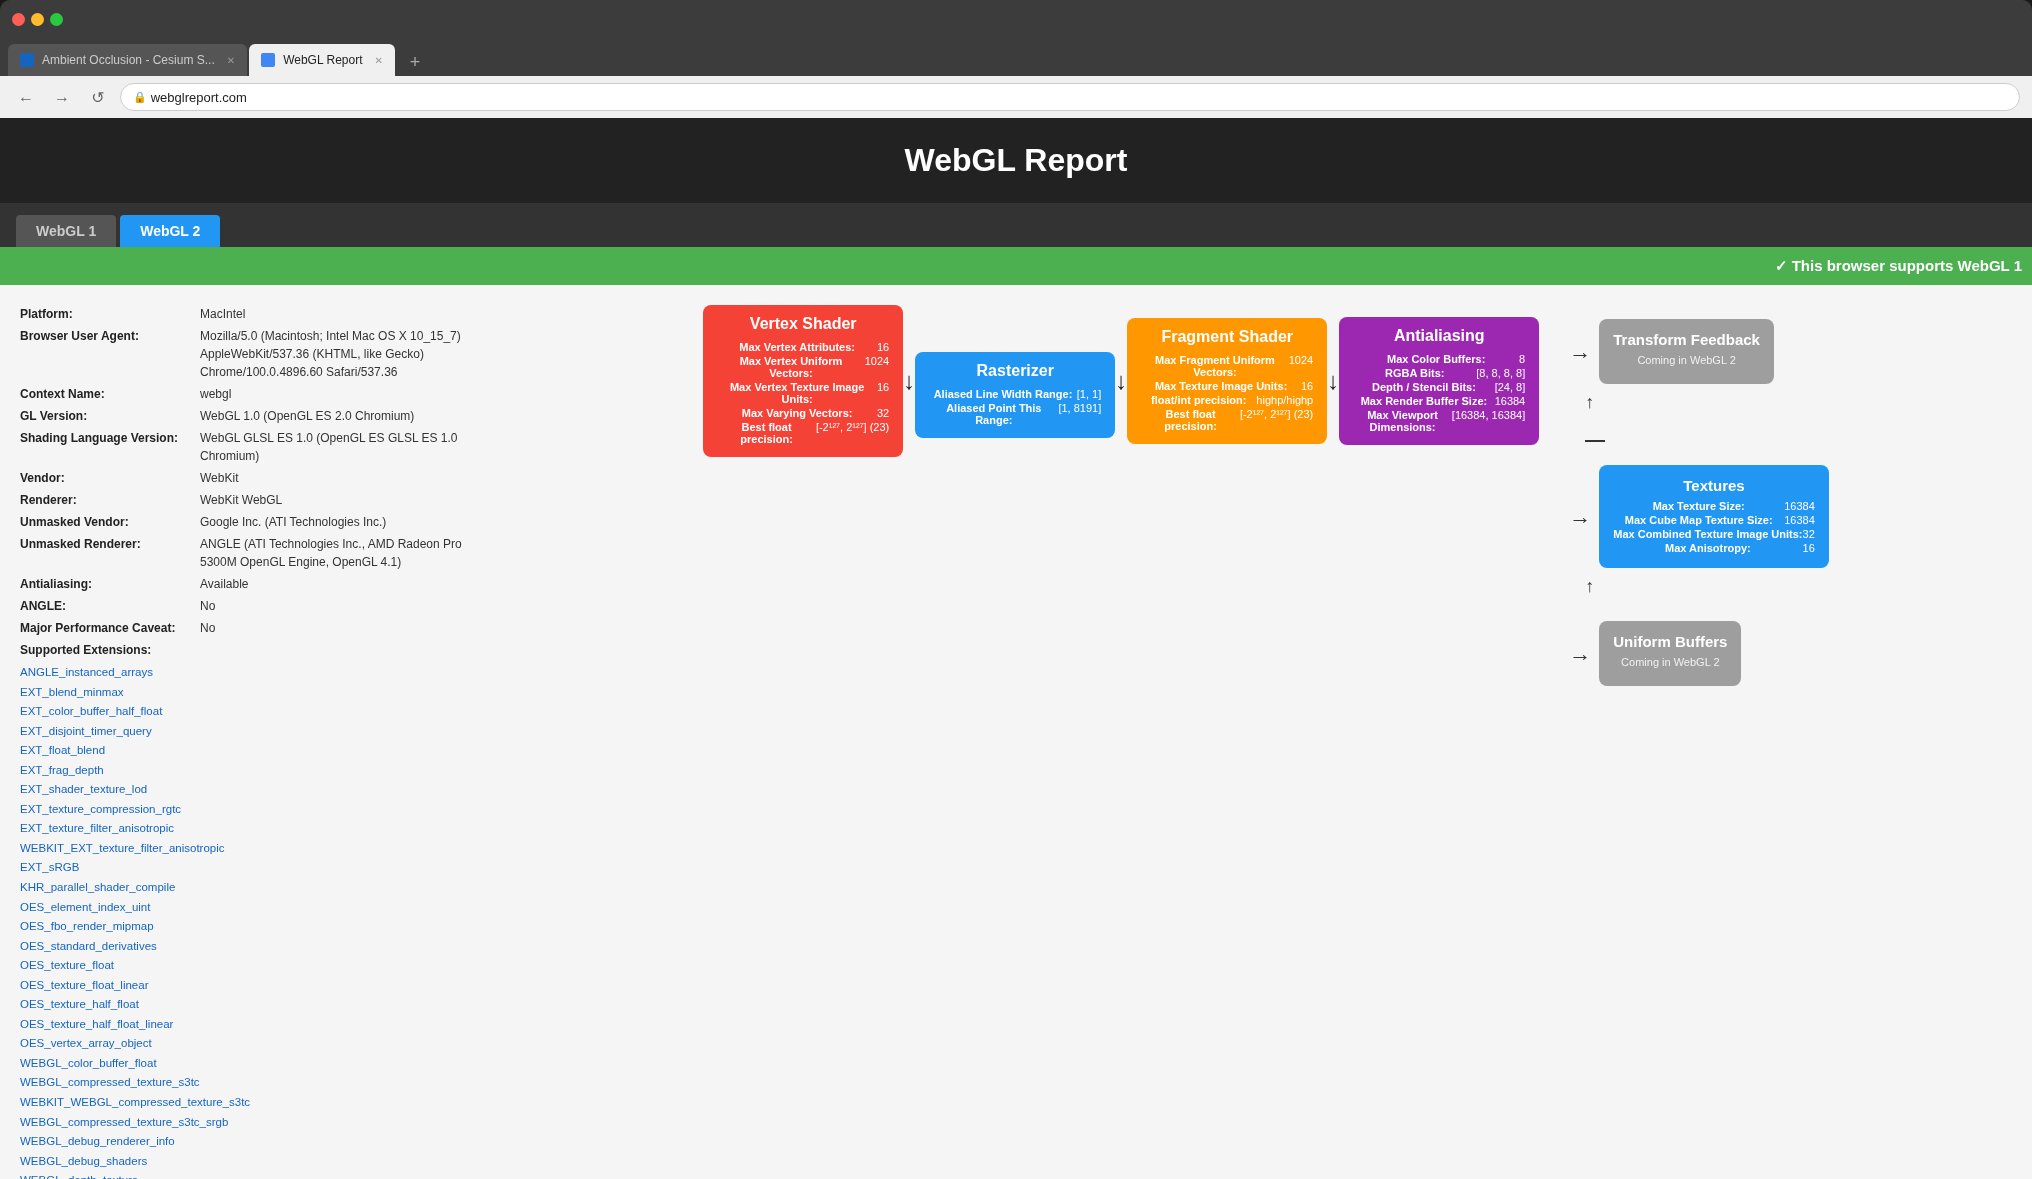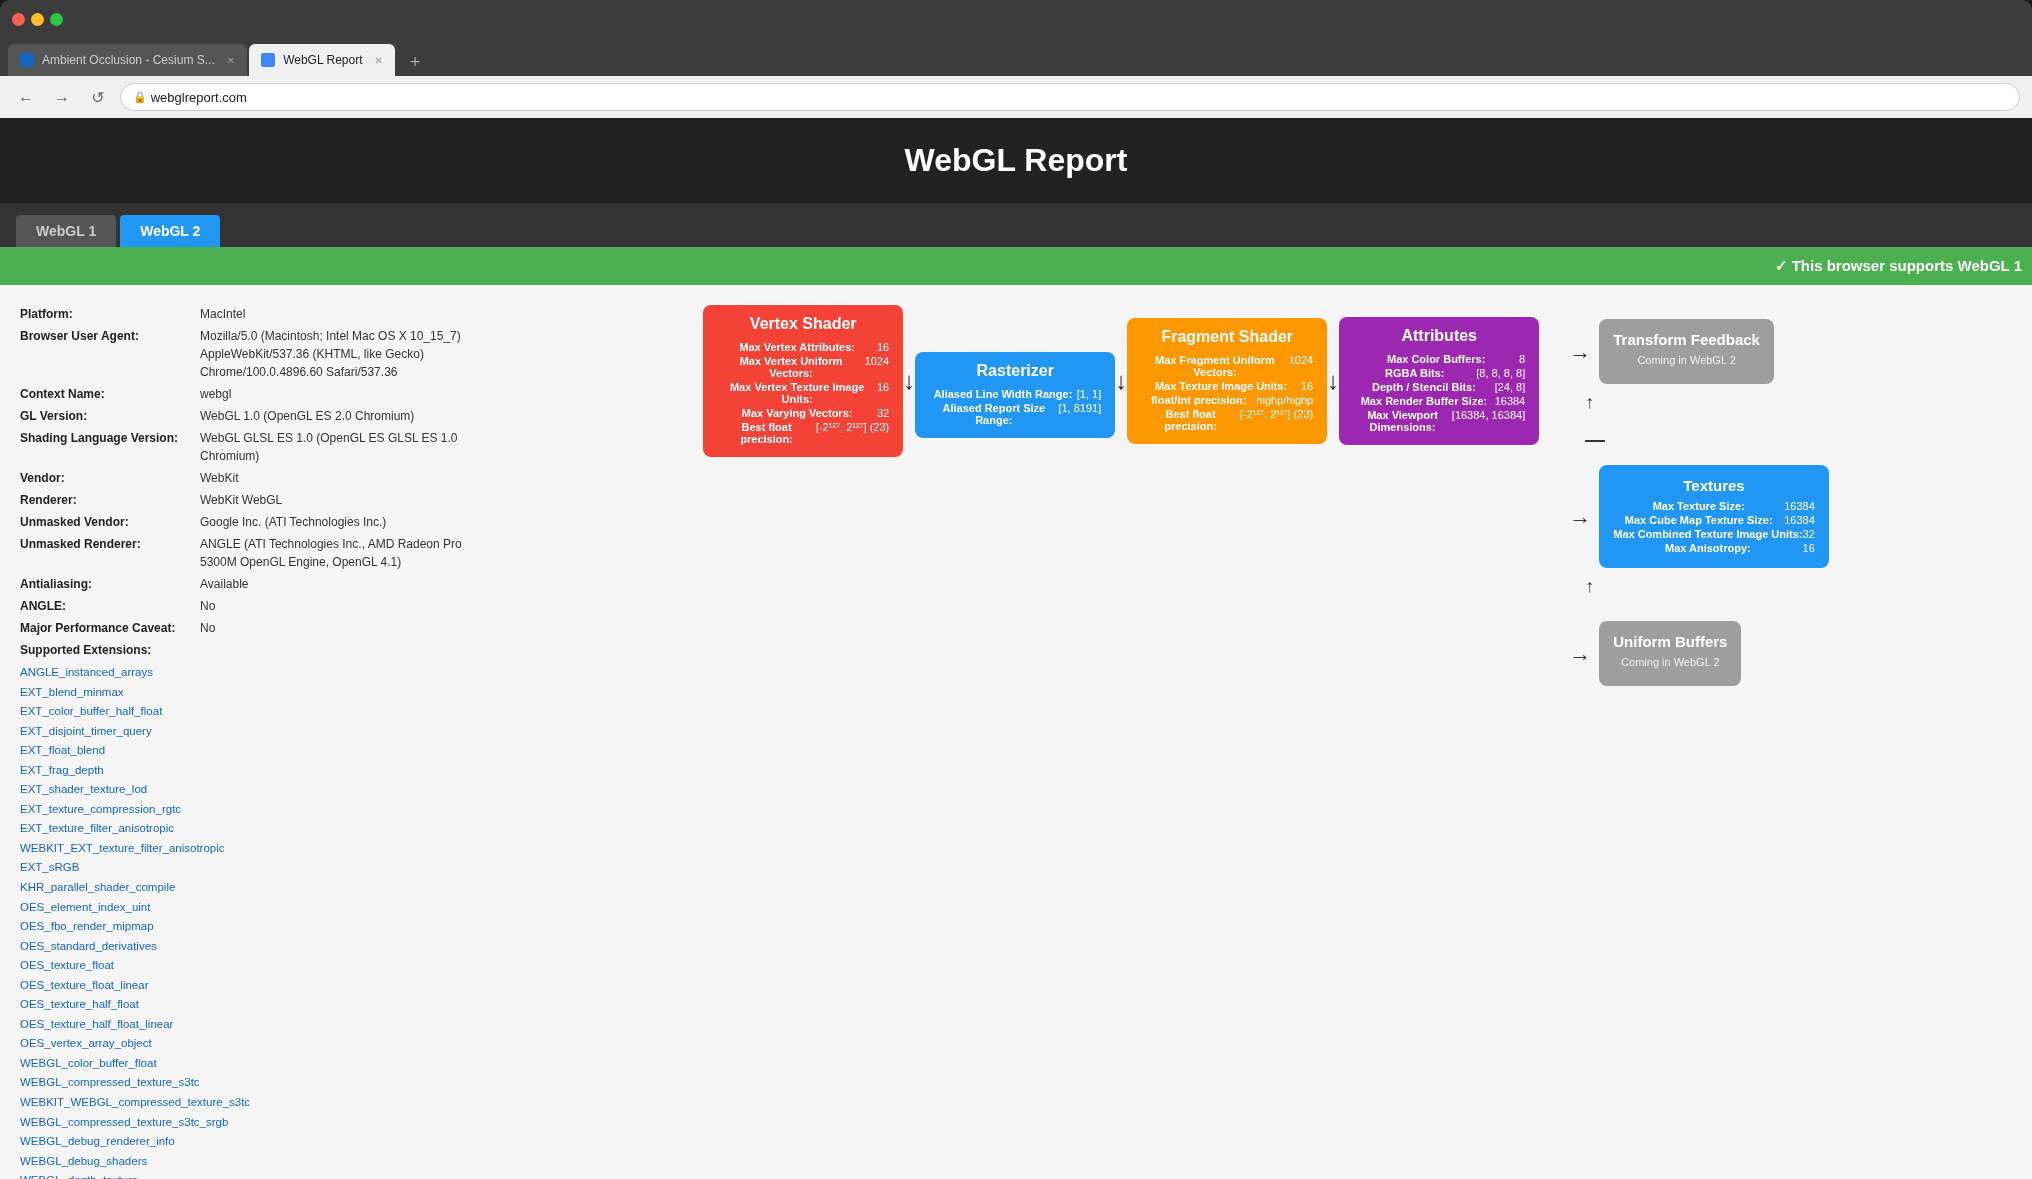--- a/index.html
+++ b/index.html
@@ -412,21 +412,21 @@
 
           <div class="arrow-connector">↓</div>
 
           <div class="stage-box rasterizer">
             <div class="stage-title">Rasterizer</div>
             <div class="stage-row">
               <span class="stage-row-label">Aliased Line Width Range:</span>
               <span class="stage-row-value">[1, 1]</span>
             </div>
             <div class="stage-row">
-              <span class="stage-row-label">Aliased Report Size Range:</span>
+              <span class="stage-row-label">Aliased Point This Range:</span>
               <span class="stage-row-value">[1, 8191]</span>
             </div>
           </div>
 
           <div class="arrow-connector">↓</div>
 
           <div class="stage-box fragment">
             <div class="stage-title">Fragment Shader</div>
             <div class="stage-row">
               <span class="stage-row-label">Max Fragment Uniform Vectors:</span>
@@ -442,21 +442,21 @@
             </div>
             <div class="stage-row">
               <span class="stage-row-label">Best float precision:</span>
               <span class="stage-row-value">[-2¹²⁷, 2¹²⁷] (23)</span>
             </div>
           </div>
 
           <div class="arrow-connector">↓</div>
 
           <div class="stage-box framebuffer">
-            <div class="stage-title">Attributes</div>
+            <div class="stage-title">Antialiasing</div>
             <div class="stage-row">
               <span class="stage-row-label">Max Color Buffers:</span>
               <span class="stage-row-value">8</span>
             </div>
             <div class="stage-row">
               <span class="stage-row-label">RGBA Bits:</span>
               <span class="stage-row-value">[8, 8, 8, 8]</span>
             </div>
             <div class="stage-row">
               <span class="stage-row-label">Depth / Stencil Bits:</span>

